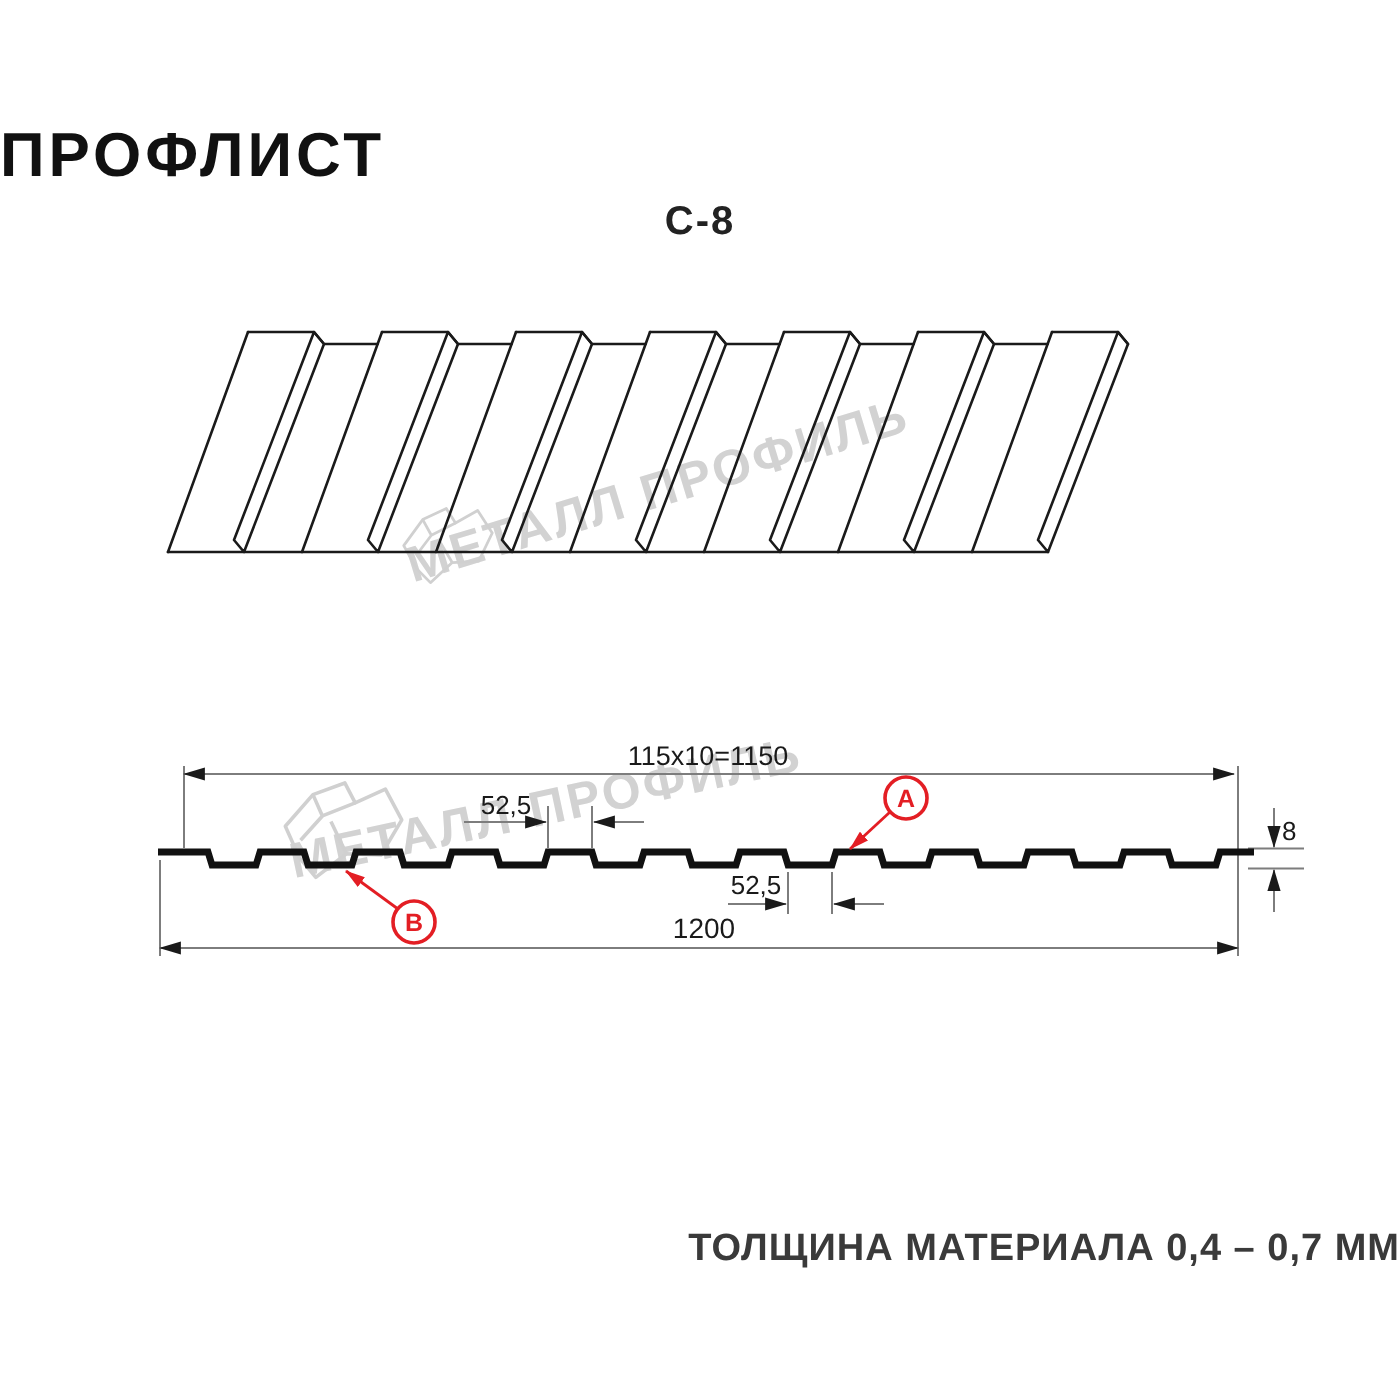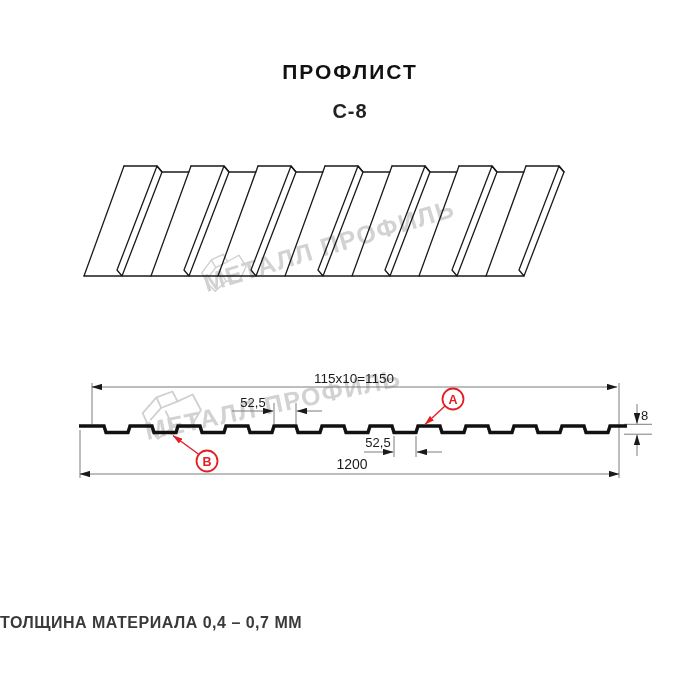--- a/index.html
+++ b/index.html
@@ -1,23 +1,23 @@
 <!DOCTYPE html>
 <html><head>
 <meta charset="utf-8">
 <style>
   html,body{margin:0;padding:0;background:#fff;}
   .page{position:relative;width:700px;height:700px;background:#ffffff;overflow:hidden;
         font-family:"Liberation Sans","DejaVu Sans",sans-serif;}
-  .title{position:absolute;left:0;top:60px;width:700px;text-align:center;
-         font-size:21px;font-weight:800;letter-spacing:2px;color:#111;}
+  .title{position:absolute;left:0;top:60px;width:700px;text-align:left;
+         font-size:31px;font-weight:800;letter-spacing:2px;color:#111;}
   .subtitle{position:absolute;left:0;top:100px;width:700px;text-align:center;
             font-size:20px;font-weight:700;letter-spacing:1px;color:#222;}
-  .footer{position:absolute;left:0;top:614px;width:700px;text-align:left;
-          font-size:16px;font-weight:600;letter-spacing:.5px;color:#3a3a3a;}
+  .footer{position:absolute;left:0;top:614px;width:700px;text-align:right;
+          font-size:19px;font-weight:600;letter-spacing:.5px;color:#3a3a3a;}
   .wm{position:absolute;display:flex;align-items:flex-end;gap:8px;color:#d2d2d2;
       font-weight:700;white-space:nowrap;pointer-events:none;line-height:1;}
   .wm1{left:208px;top:258px;height:38px;font-size:25px;letter-spacing:1.5px;
        transform:rotate(-17deg);transform-origin:0 100%;}
   .wm2{left:148px;top:400px;height:44px;font-size:25px;letter-spacing:1.5px;
        transform:rotate(-12deg);transform-origin:0 100%;}
   svg{position:absolute;overflow:visible;}
   .sheet3d{left:60px;top:150px;}
   .xsec{left:40px;top:370px;}
   .dimtxt{fill:#1a1a1a;font-family:"Liberation Sans","DejaVu Sans",sans-serif;}

